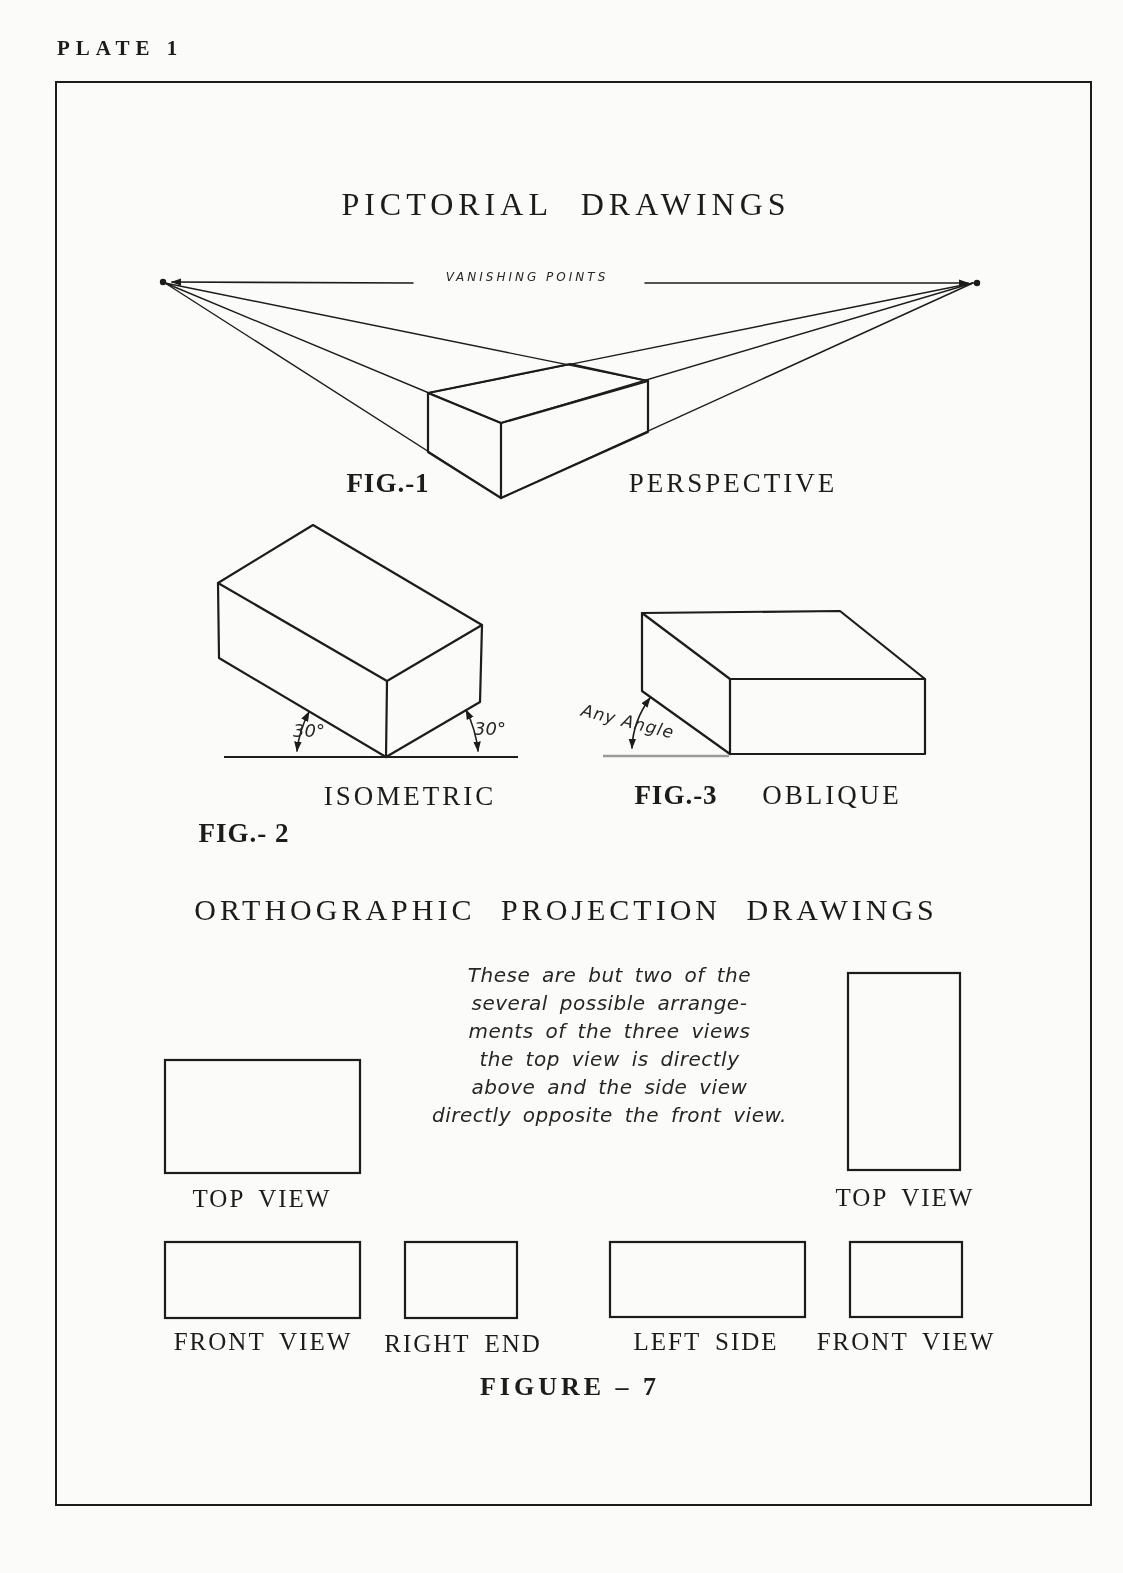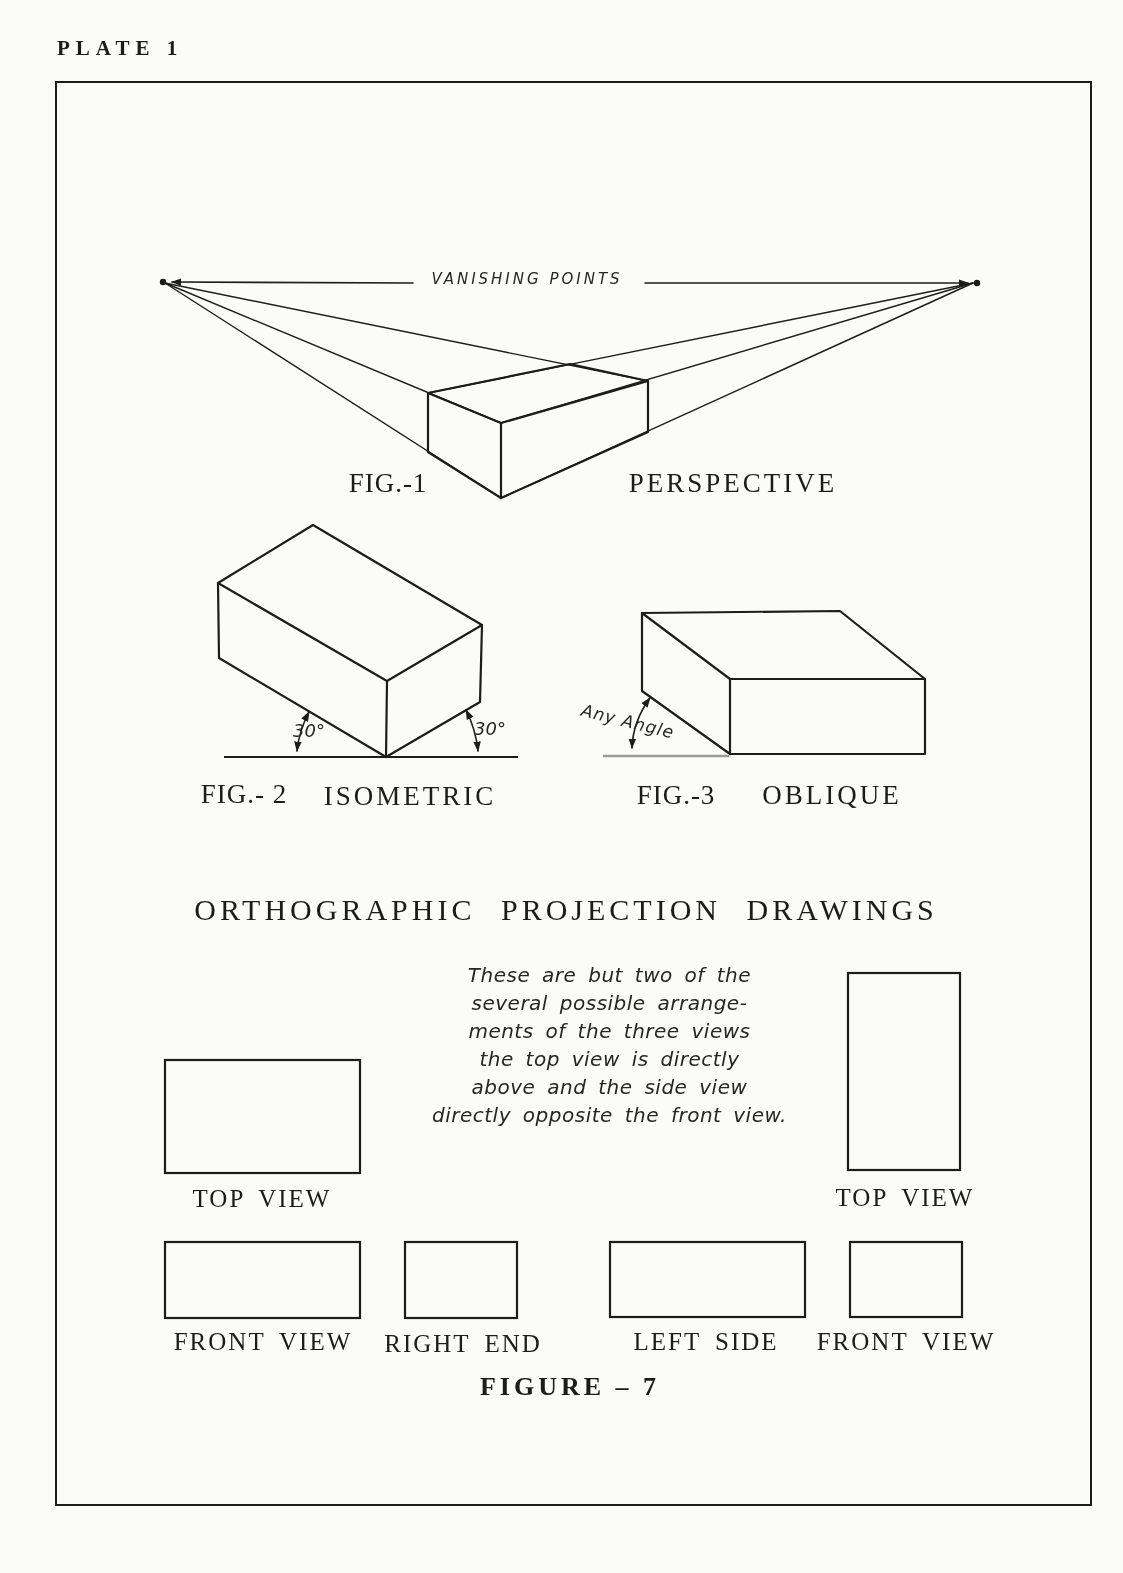--- a/index.html
+++ b/index.html
@@ -25,36 +25,36 @@
     position:absolute;left:55px;top:81px;width:1033px;height:1421px;
     border:2.5px solid var(--ink);
   }
   .main-title{
     font-size:32px;font-weight:500;letter-spacing:5px;word-spacing:16px;
   }
   .ortho-title{
     font-size:30px;font-weight:500;letter-spacing:4px;word-spacing:14px;
   }
   .fig-label{
-    font-size:27px;font-weight:400;letter-spacing:1px;
+    font-size:27px;font-weight:700;letter-spacing:1px;
   }
   .fig-name{
     font-size:27px;font-weight:500;letter-spacing:3px;
   }
   .view-label{
     font-size:25px;font-weight:500;letter-spacing:2px;word-spacing:6px;
   }
   .figure4-label{
     font-size:26px;font-weight:600;letter-spacing:4px;
   }
   .hand{
     font-family:"DejaVu Sans",sans-serif;
     font-style:italic;color:#262626;
   }
-  .vanish-label{font-size:15px;letter-spacing:3px;}
+  .vanish-label{font-size:12px;letter-spacing:3px;}
   .angle-label{font-size:18px;}
   .any-angle{font-size:17px;letter-spacing:1px;transform:rotate(14deg);transform-origin:left top;}
   .note{
     position:absolute;left:432px;top:961px;
     font-size:20px;line-height:28px;letter-spacing:0.5px;word-spacing:5px;text-align:center;
   }
   .note div{white-space:nowrap;}
   svg.drawing{position:absolute;left:0;top:0;}
   .edge{stroke:var(--ink);stroke-width:2.2;fill:none;stroke-linejoin:round;stroke-linecap:round;}
   .constr{stroke:var(--ink);stroke-width:1.4;fill:none;stroke-linecap:round;}
@@ -126,28 +126,29 @@
     <g>
       <rect class="vrect" x="165" y="1060" width="195" height="113"></rect>
       <rect class="vrect" x="848" y="973" width="112" height="197"></rect>
       <rect class="vrect" x="165" y="1242" width="195" height="76"></rect>
       <rect class="vrect" x="405" y="1242" width="112" height="76"></rect>
       <rect class="vrect" x="610" y="1242" width="195" height="75"></rect>
       <rect class="vrect" x="850" y="1242" width="112" height="75"></rect>
     </g>
   </svg>
 
+  <div class="abs ctr main-title" style="left:566px;top:186px;">PICTORIAL DRAWINGS</div>
 
   <div class="abs ctr hand vanish-label" style="left:527px;top:270px;">VANISHING POINTS</div>
   <div class="abs ctr fig-label" style="left:388px;top:468px;">FIG.-1</div>
   <div class="abs ctr fig-name" style="left:733px;top:468px;">PERSPECTIVE</div>
 
   <div class="abs ctr hand angle-label" style="left:309px;top:720px;">30°</div>
   <div class="abs ctr hand angle-label" style="left:490px;top:718px;">30°</div>
-  <div class="abs ctr fig-label" style="left:244px;top:779px;text-align:center;">FIG.- 2</div>
+  <div class="abs ctr fig-label" style="left:244px;top:818px;text-align:center;">FIG.- 2</div>
   <div class="abs ctr fig-name" style="left:410px;top:781px;">ISOMETRIC</div>
 
   <div class="abs hand any-angle" style="left:584px;top:700px;">Any Angle</div>
   <div class="abs ctr fig-label" style="left:676px;top:780px;">FIG.-3</div>
   <div class="abs ctr fig-name" style="left:832px;top:780px;">OBLIQUE</div>
 
   <div class="abs ctr ortho-title" style="left:566px;top:893px;">ORTHOGRAPHIC PROJECTION DRAWINGS</div>
 
   <div class="note hand">
     <div>These are but two of the</div>

